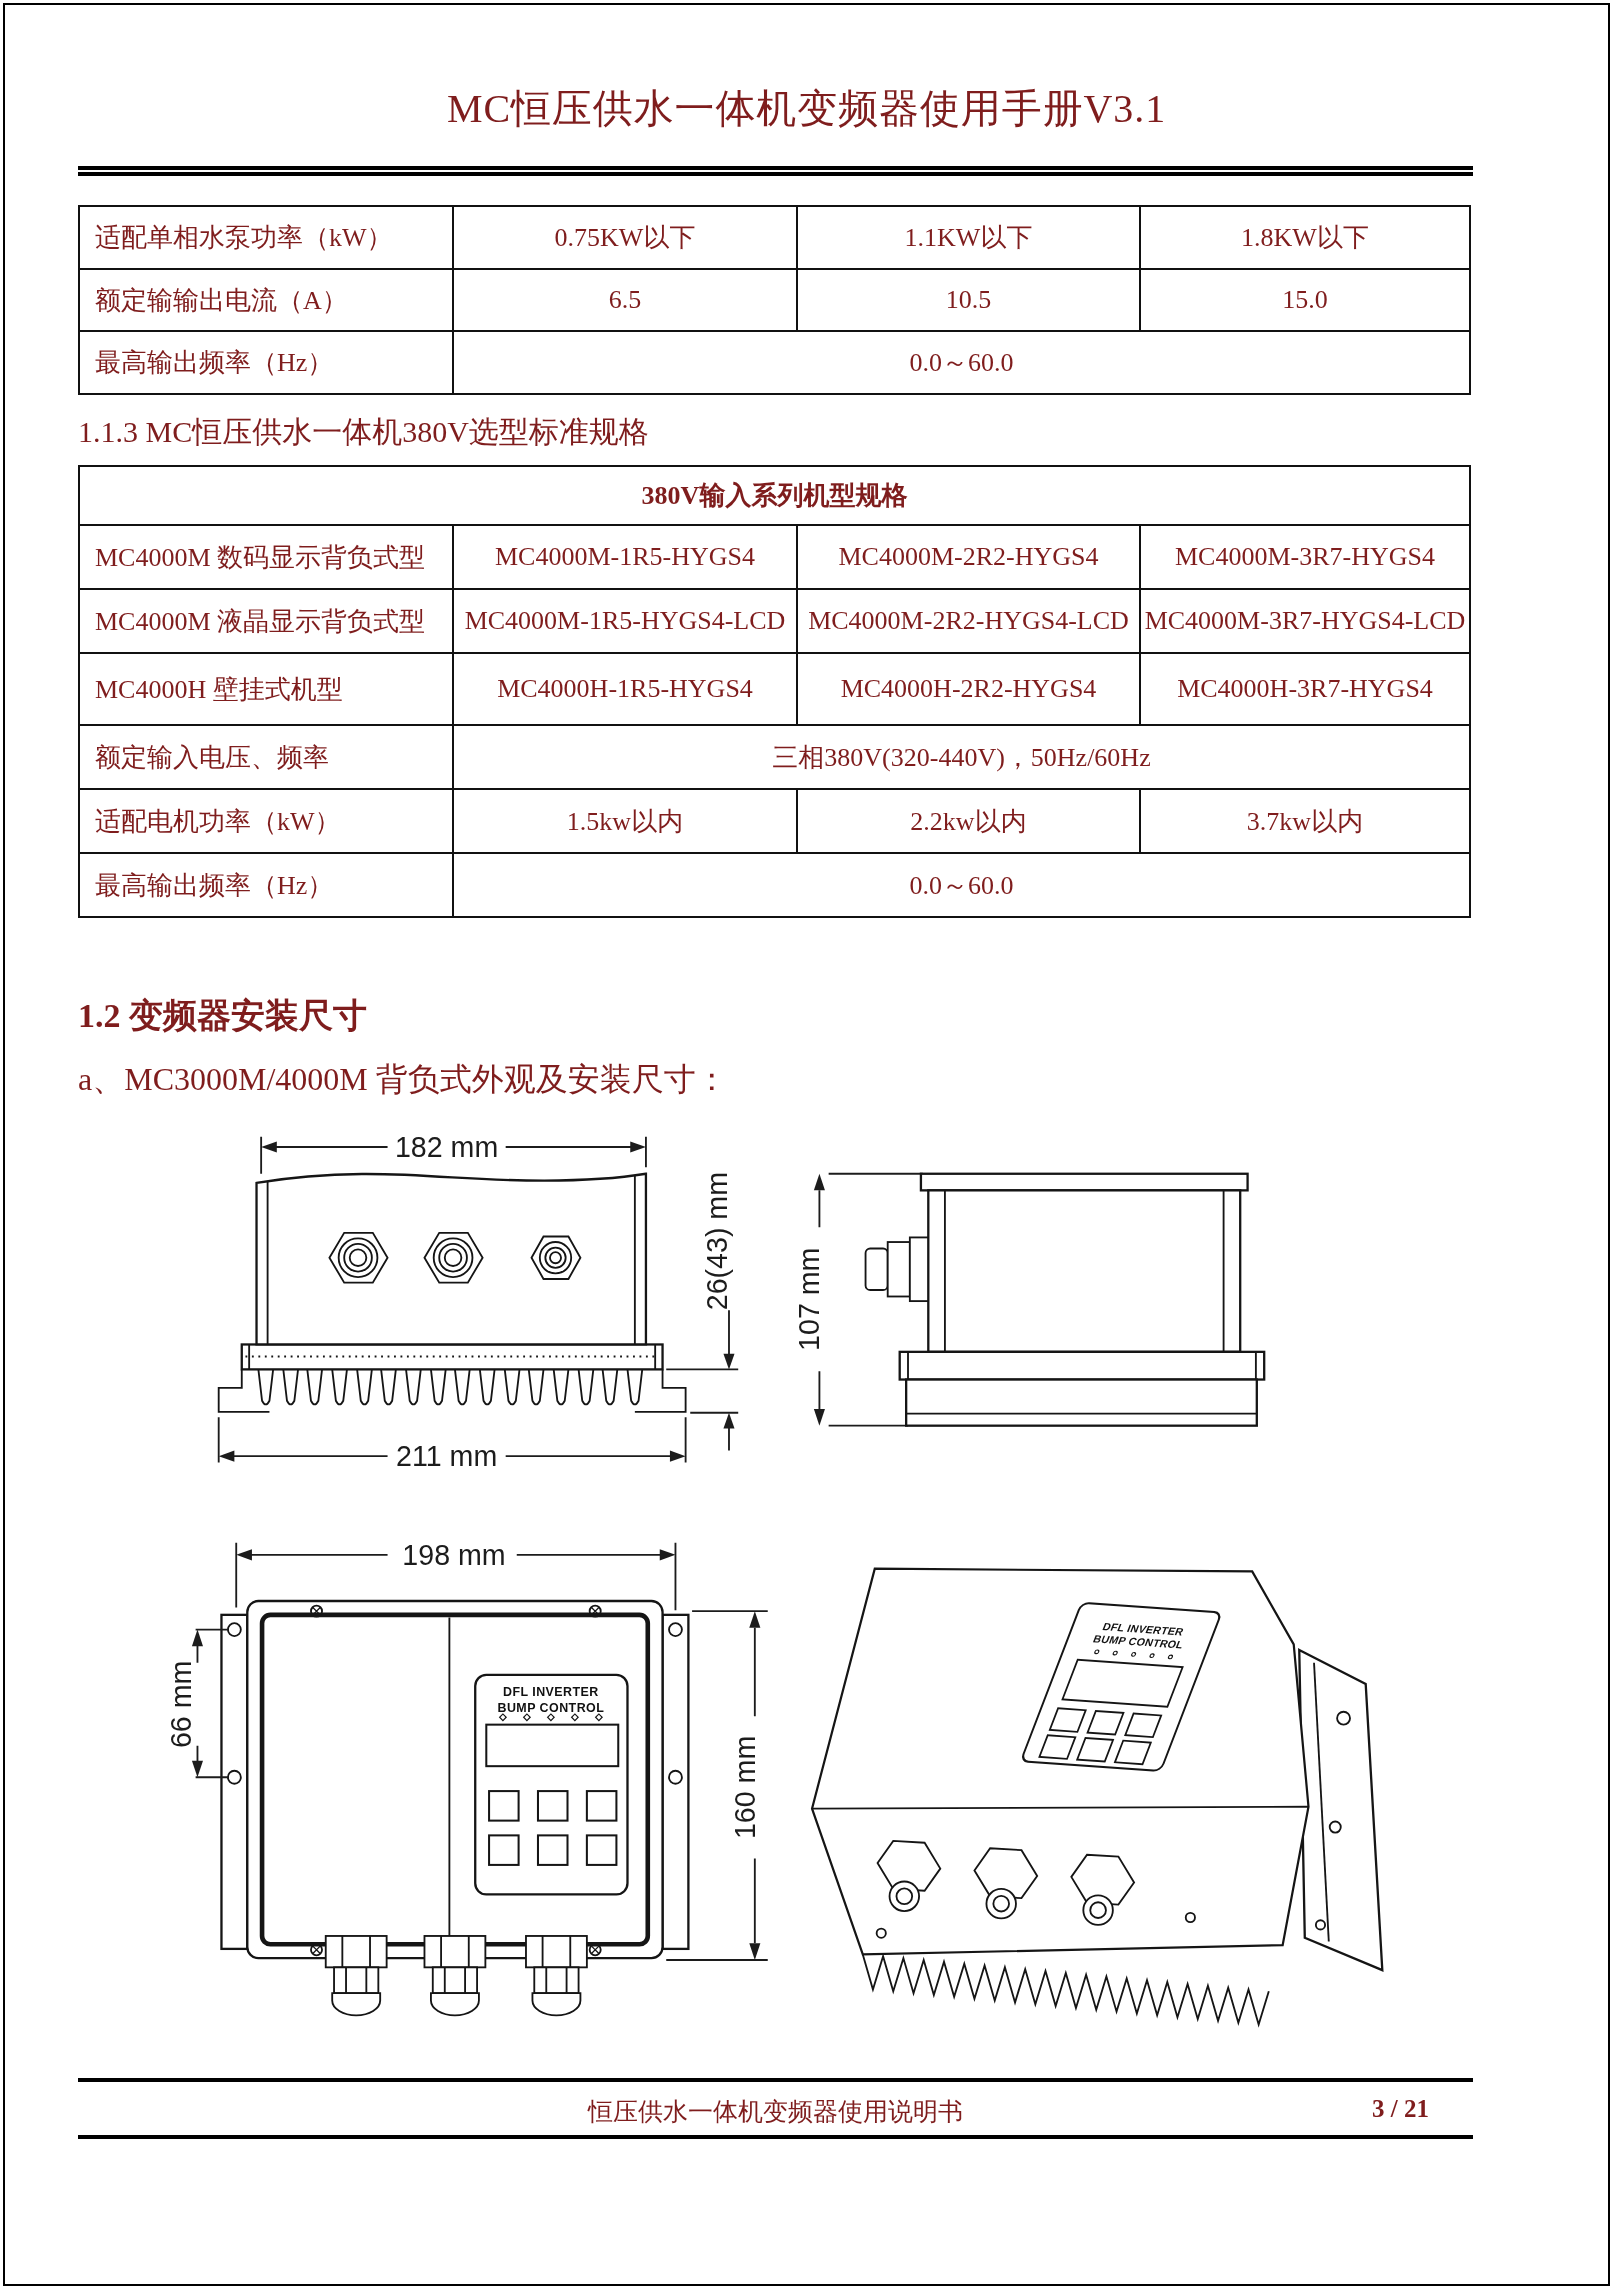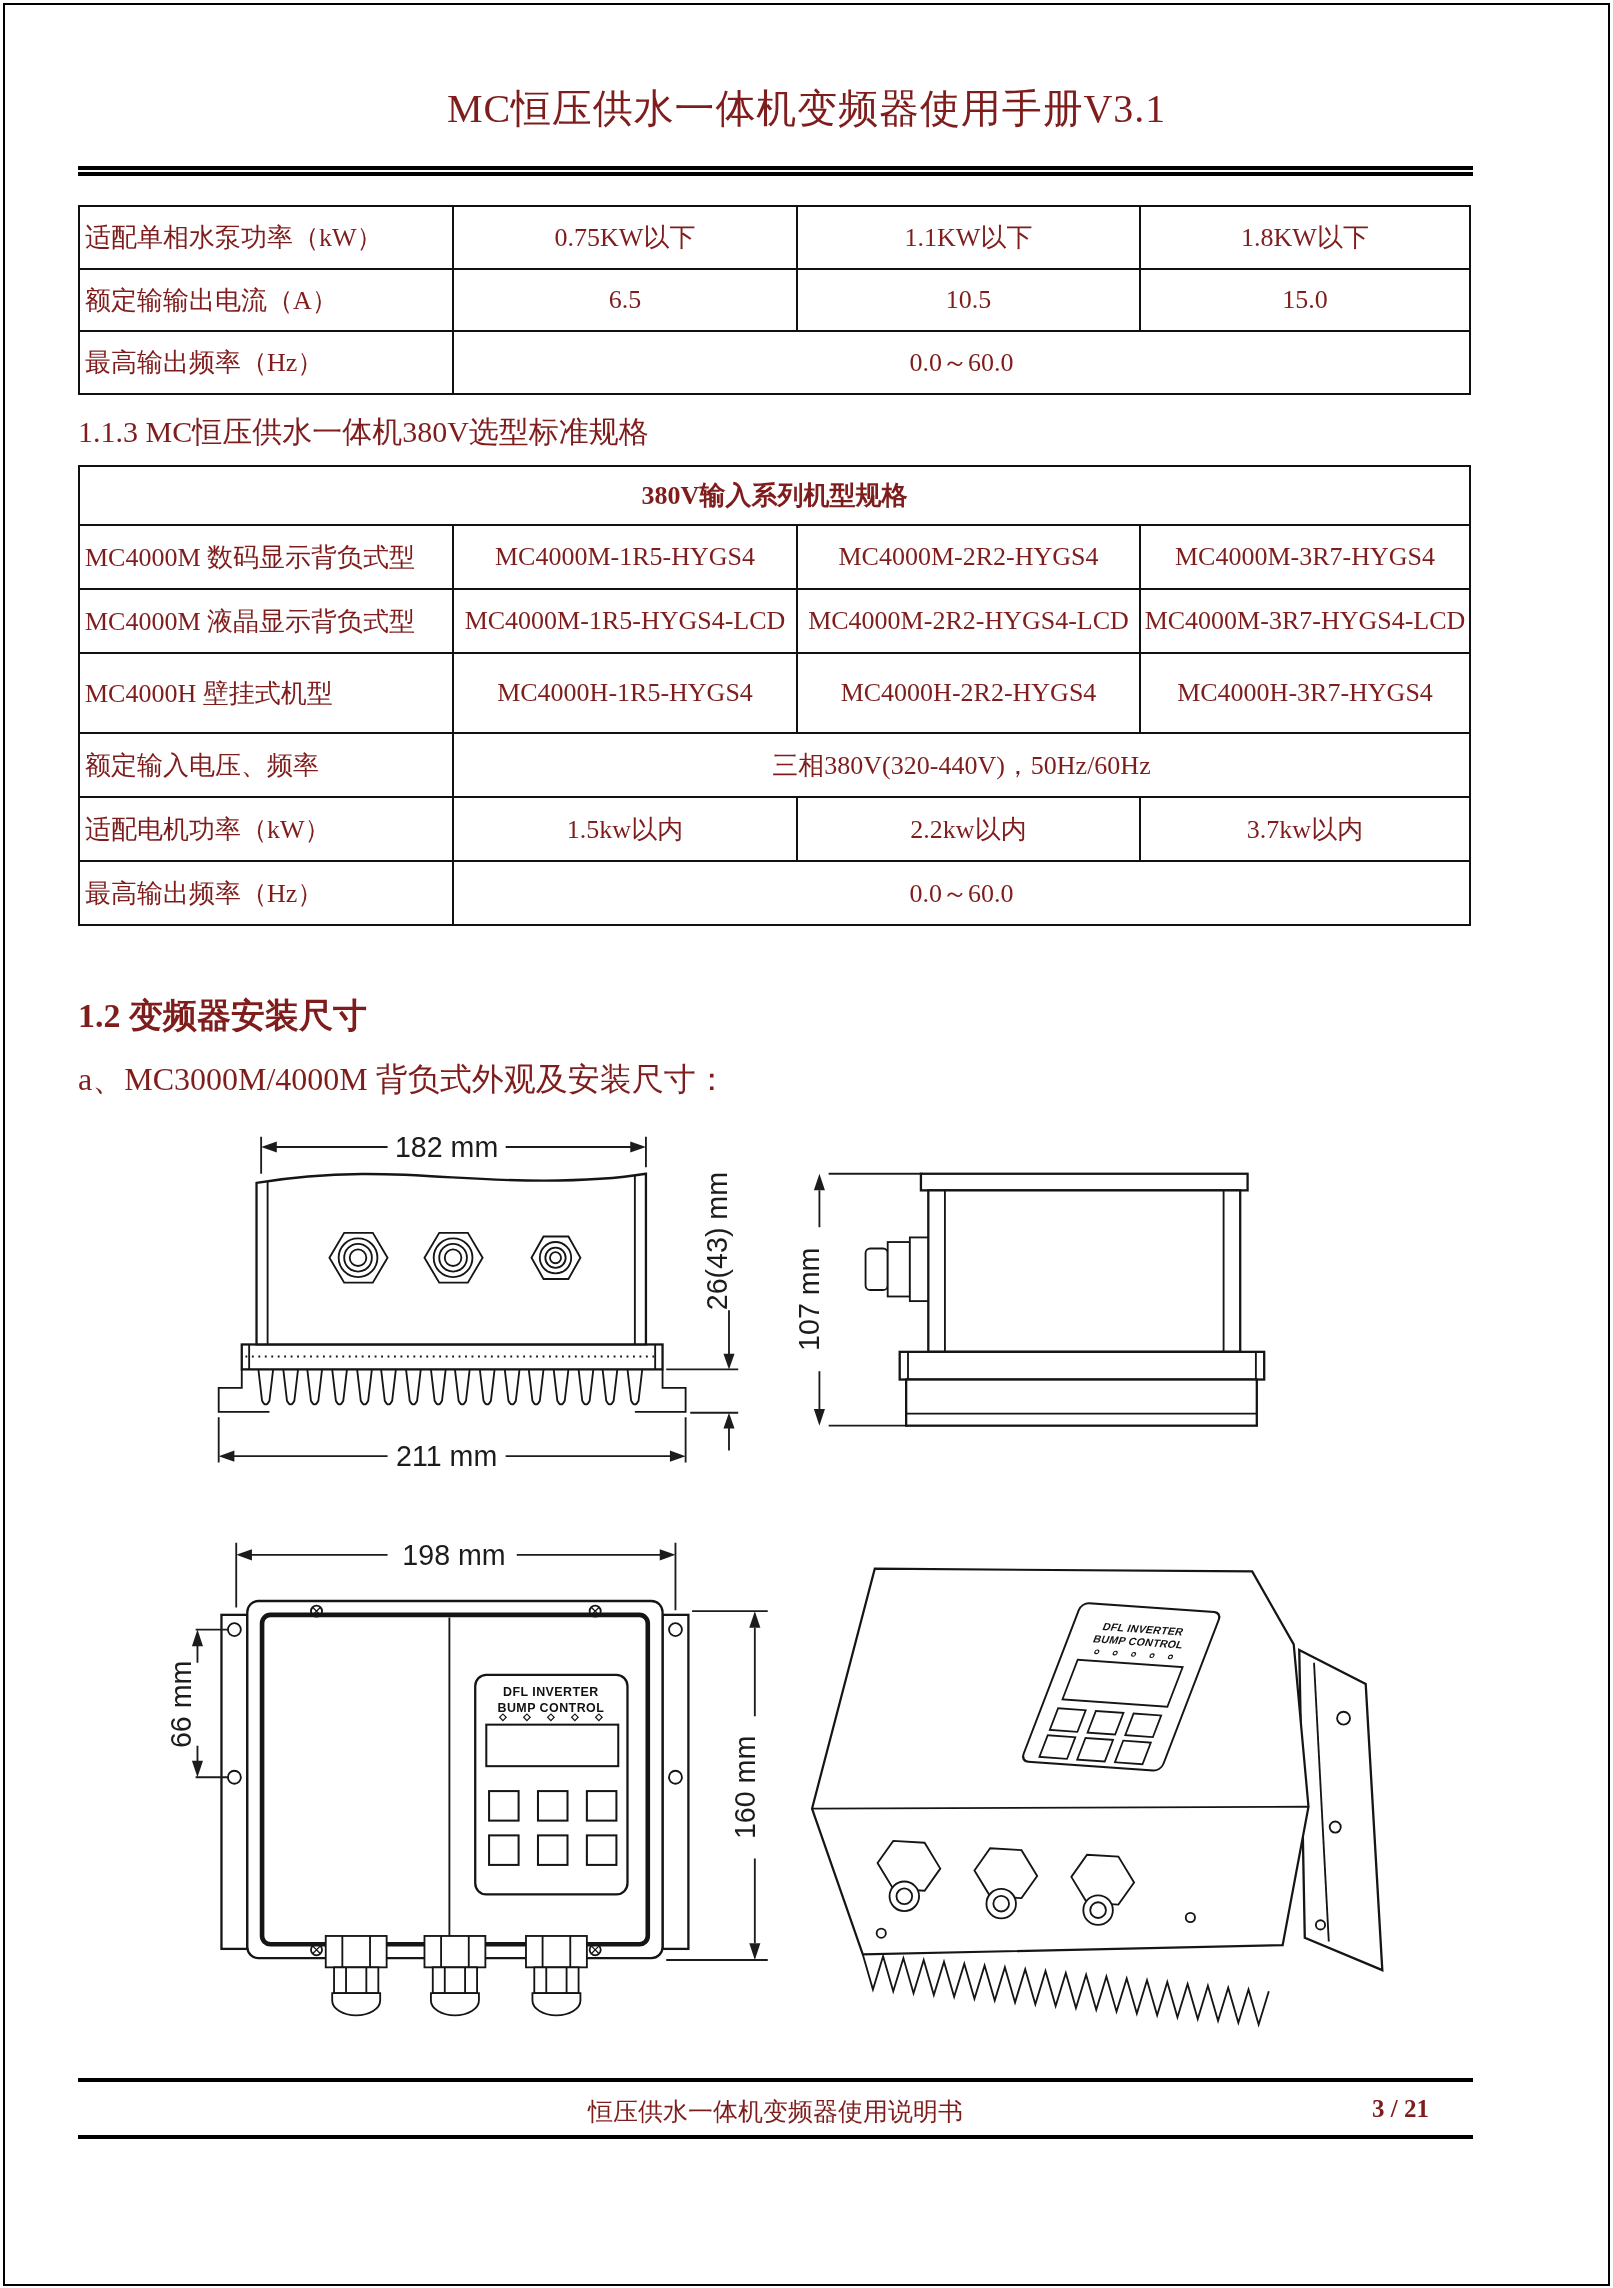--- a/index.html
+++ b/index.html
@@ -7,21 +7,21 @@
         font-family:"Liberation Serif","DejaVu Serif",serif;color:#7f1d1d;overflow:hidden;}
   .frame{position:absolute;inset:2.8px;border:2.8px solid #000;pointer-events:none;}
   .doc-title{position:absolute;top:81px;left:0;width:100%;text-align:center;
              font-size:40px;letter-spacing:0.9px;white-space:nowrap;}
   .rule{position:absolute;left:78px;width:1395px;height:3.7px;background:#000;}
   .rule.r1{top:166px}.rule.r2{top:172px}
   .rule.f1{top:2078px}.rule.f2{top:2135px}
   table.spec{position:absolute;left:78px;border-collapse:collapse;table-layout:fixed;
              border:2.8px solid #111;}
   table.spec td{border:2.3px solid #111;font-size:26px;vertical-align:middle;overflow:hidden;}
-  td.lbl{text-align:left;padding-left:5px;margin-left:12px;}
+  td.lbl{text-align:left;padding-left:15px;margin-left:12px;}
   td.val{text-align:center;border-radius:25px;}
   td.thead{text-align:center;font-weight:bold;font-size:30px;}
   .h113{position:absolute;left:78px;top:412px;font-size:30px;white-space:nowrap;}
   .h12{position:absolute;left:78px;top:993px;font-size:34px;font-weight:bold;white-space:nowrap;}
   .suba{position:absolute;left:78px;top:1058px;font-size:32px;white-space:nowrap;}
   .footer-text{position:absolute;top:2095px;left:78px;width:1395px;text-align:center;font-size:25px;}
   .page-num{position:absolute;top:2095px;right:184px;font-size:25px;font-weight:bold;}
   svg.drawings{position:absolute;left:0;top:1135px;}
   svg.drawings *{vector-effect:none;}
   .ln{stroke:#151515;stroke-width:2;fill:none;}
@@ -92,21 +92,21 @@
         <td class="val">MC4000M-1R5-HYGS4</td>
         <td class="val">MC4000M-2R2-HYGS4</td>
         <td class="val">MC4000M-3R7-HYGS4</td>
       </tr>
       <tr style="height:64px">
         <td class="lbl">MC4000M 液晶显示背负式型</td>
         <td class="val">MC4000M-1R5-HYGS4-LCD</td>
         <td class="val">MC4000M-2R2-HYGS4-LCD</td>
         <td class="val">MC4000M-3R7-HYGS4-LCD</td>
       </tr>
-      <tr style="height:80px">
+      <tr style="height:72px">
         <td class="lbl">MC4000H 壁挂式机型</td>
         <td class="val">MC4000H-1R5-HYGS4</td>
         <td class="val">MC4000H-2R2-HYGS4</td>
         <td class="val">MC4000H-3R7-HYGS4</td>
       </tr>
       <tr style="height:64px">
         <td class="lbl">额定输入电压、频率</td>
         <td class="val" colspan="3">三相380V(320-440V)，50Hz/60Hz</td>
       </tr>
       <tr style="height:64px">

